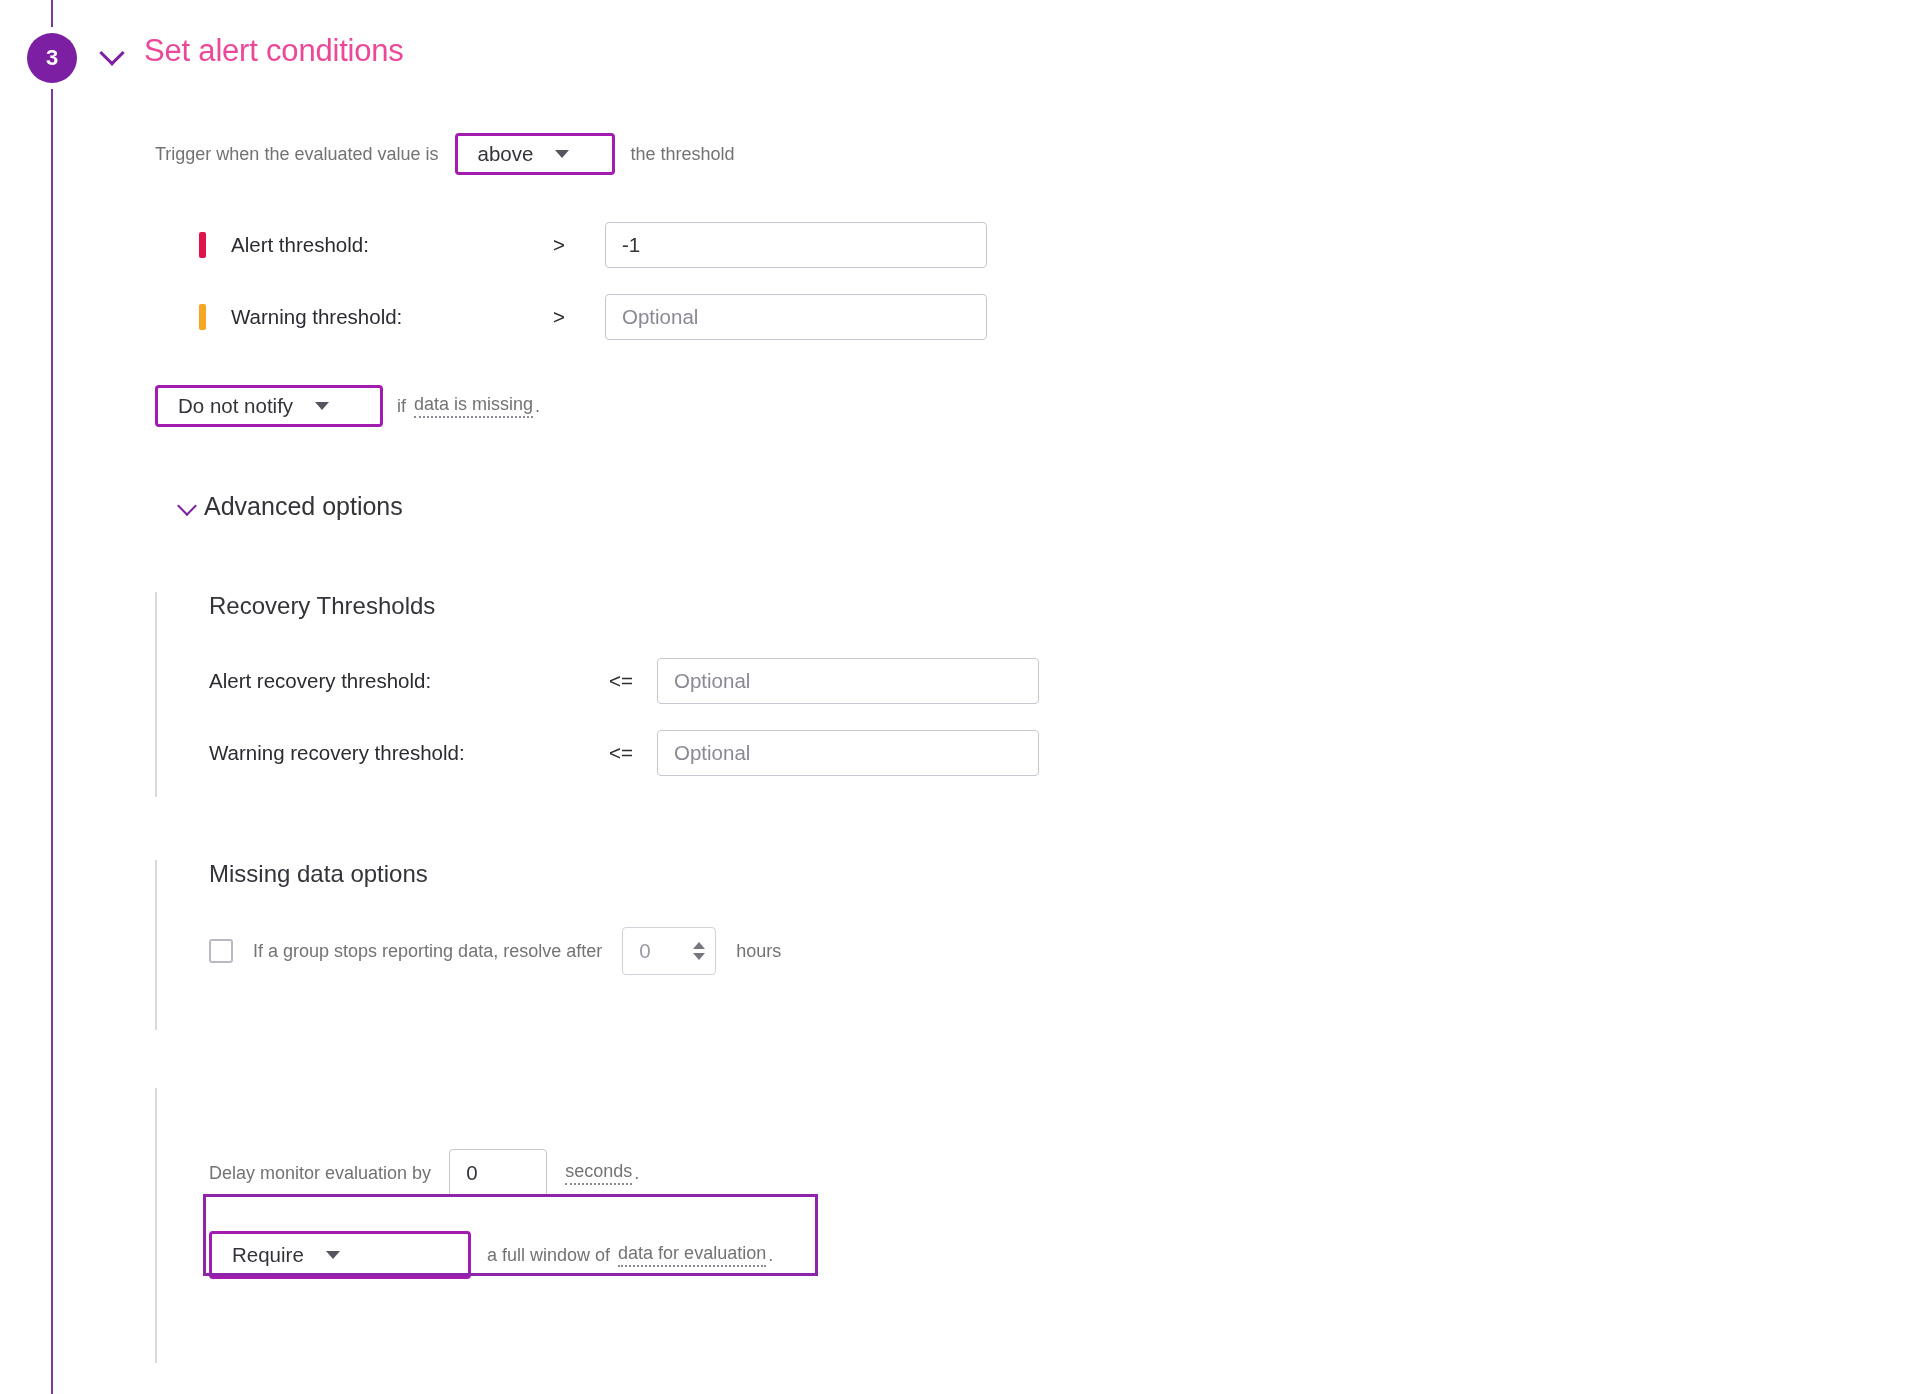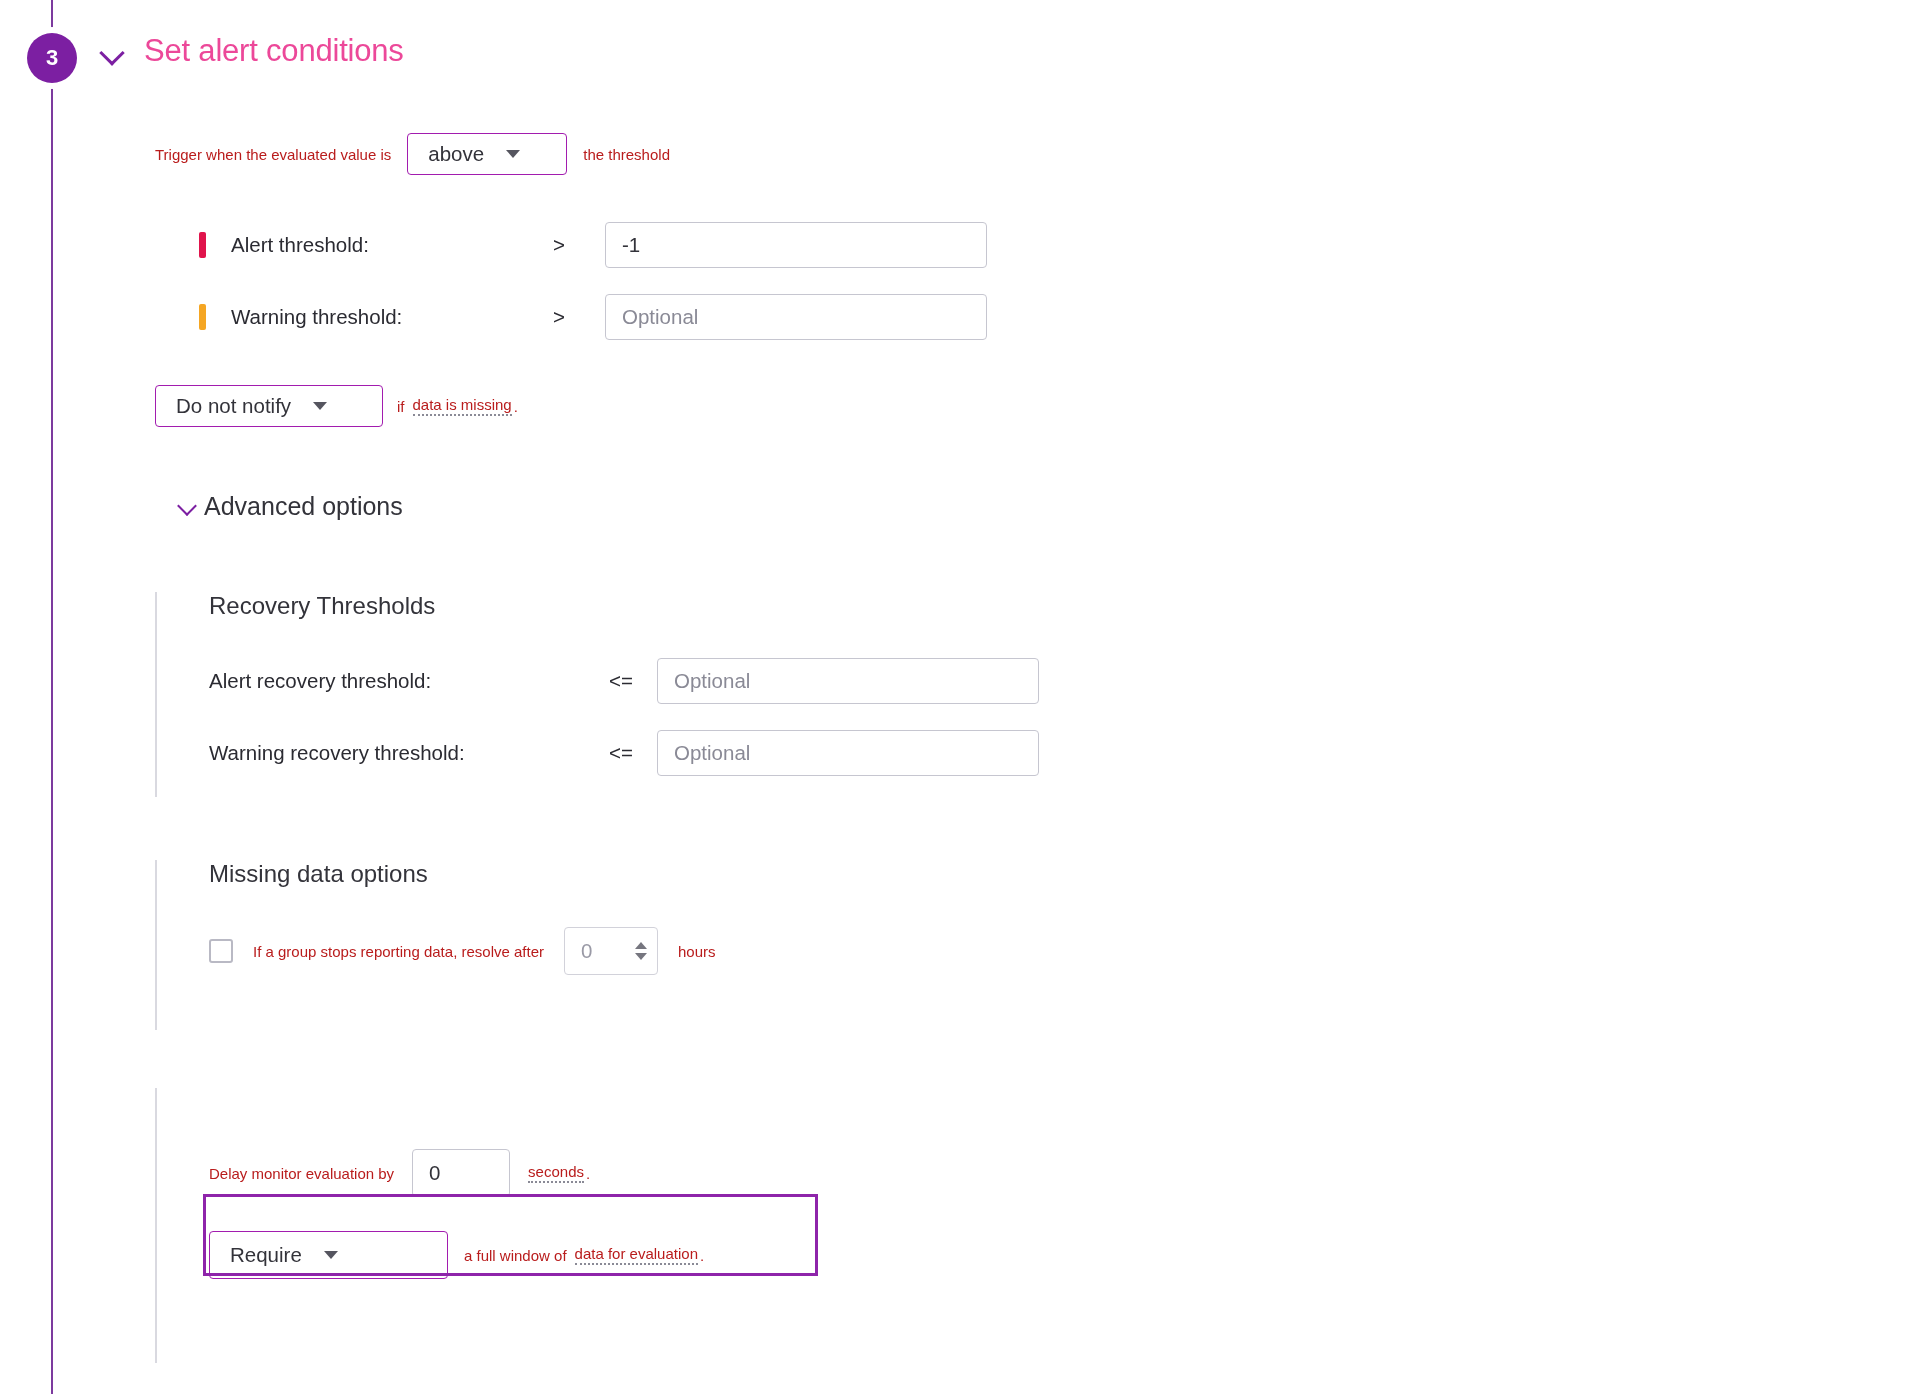--- a/index.html
+++ b/index.html
@@ -85,35 +85,35 @@
     border-right-width: 2.5px;
     border-bottom-width: 2.5px;
   }
   .section-title {
     font-size: 31px;
     color: #ec4899;
     letter-spacing: -0.2px;
   }
 
   
-  .body-text { font-size: 15px; color: #b91c1c; }
+  .body-text { font-size: 18px; color: #737373; }
 
   
   .trigger-row {
     position: absolute;
     left: 155px;
     top: 133px;
     display: flex;
     align-items: center;
     gap: 16px;
   }
 
   
   .select {
-    border: 1px solid #a21caf;
+    border: 3px solid #a21caf;
     border-radius: 4px;
     background: #ffffff;
     height: 42px;
     display: flex;
     align-items: center;
     padding: 0 12px 0 20px;
     font-size: 20.5px;
     color: #33333a;
     gap: 22px;
     box-sizing: border-box;
@@ -329,21 +329,21 @@
 <div class="group" style="top:1088px; height:275px; width:1000px;">
 
   <div class="sub-row" style="margin-top:62px; gap:18px;">
     <span class="body-text">Delay monitor evaluation by</span>
     <span class="input" style="width:98px; height:48px;">0</span>
     <span class="body-text dotted">seconds</span>
     <span class="body-text" style="margin-left:-16px;">.</span>
   </div>
 
   <div class="sub-row" style="margin-top:36px; gap:16px;">
-    <span class="select" style="width:239px; height:48px;align-items:center;">
+    <span class="select" style="width:262px; height:48px;align-items:center;">
       <span>Require</span>
       <span class="caret"></span>
     </span>
     <span class="body-text">a full window of</span>
     <span class="body-text dotted" style="margin-left:-8px;">data for evaluation</span>
     <span class="body-text" style="margin-left:-14px;">.</span>
   </div>
 </div>
 
 <div class="highlight" style="left:203px; top:1194px; width:615px; height:82px;"></div>

